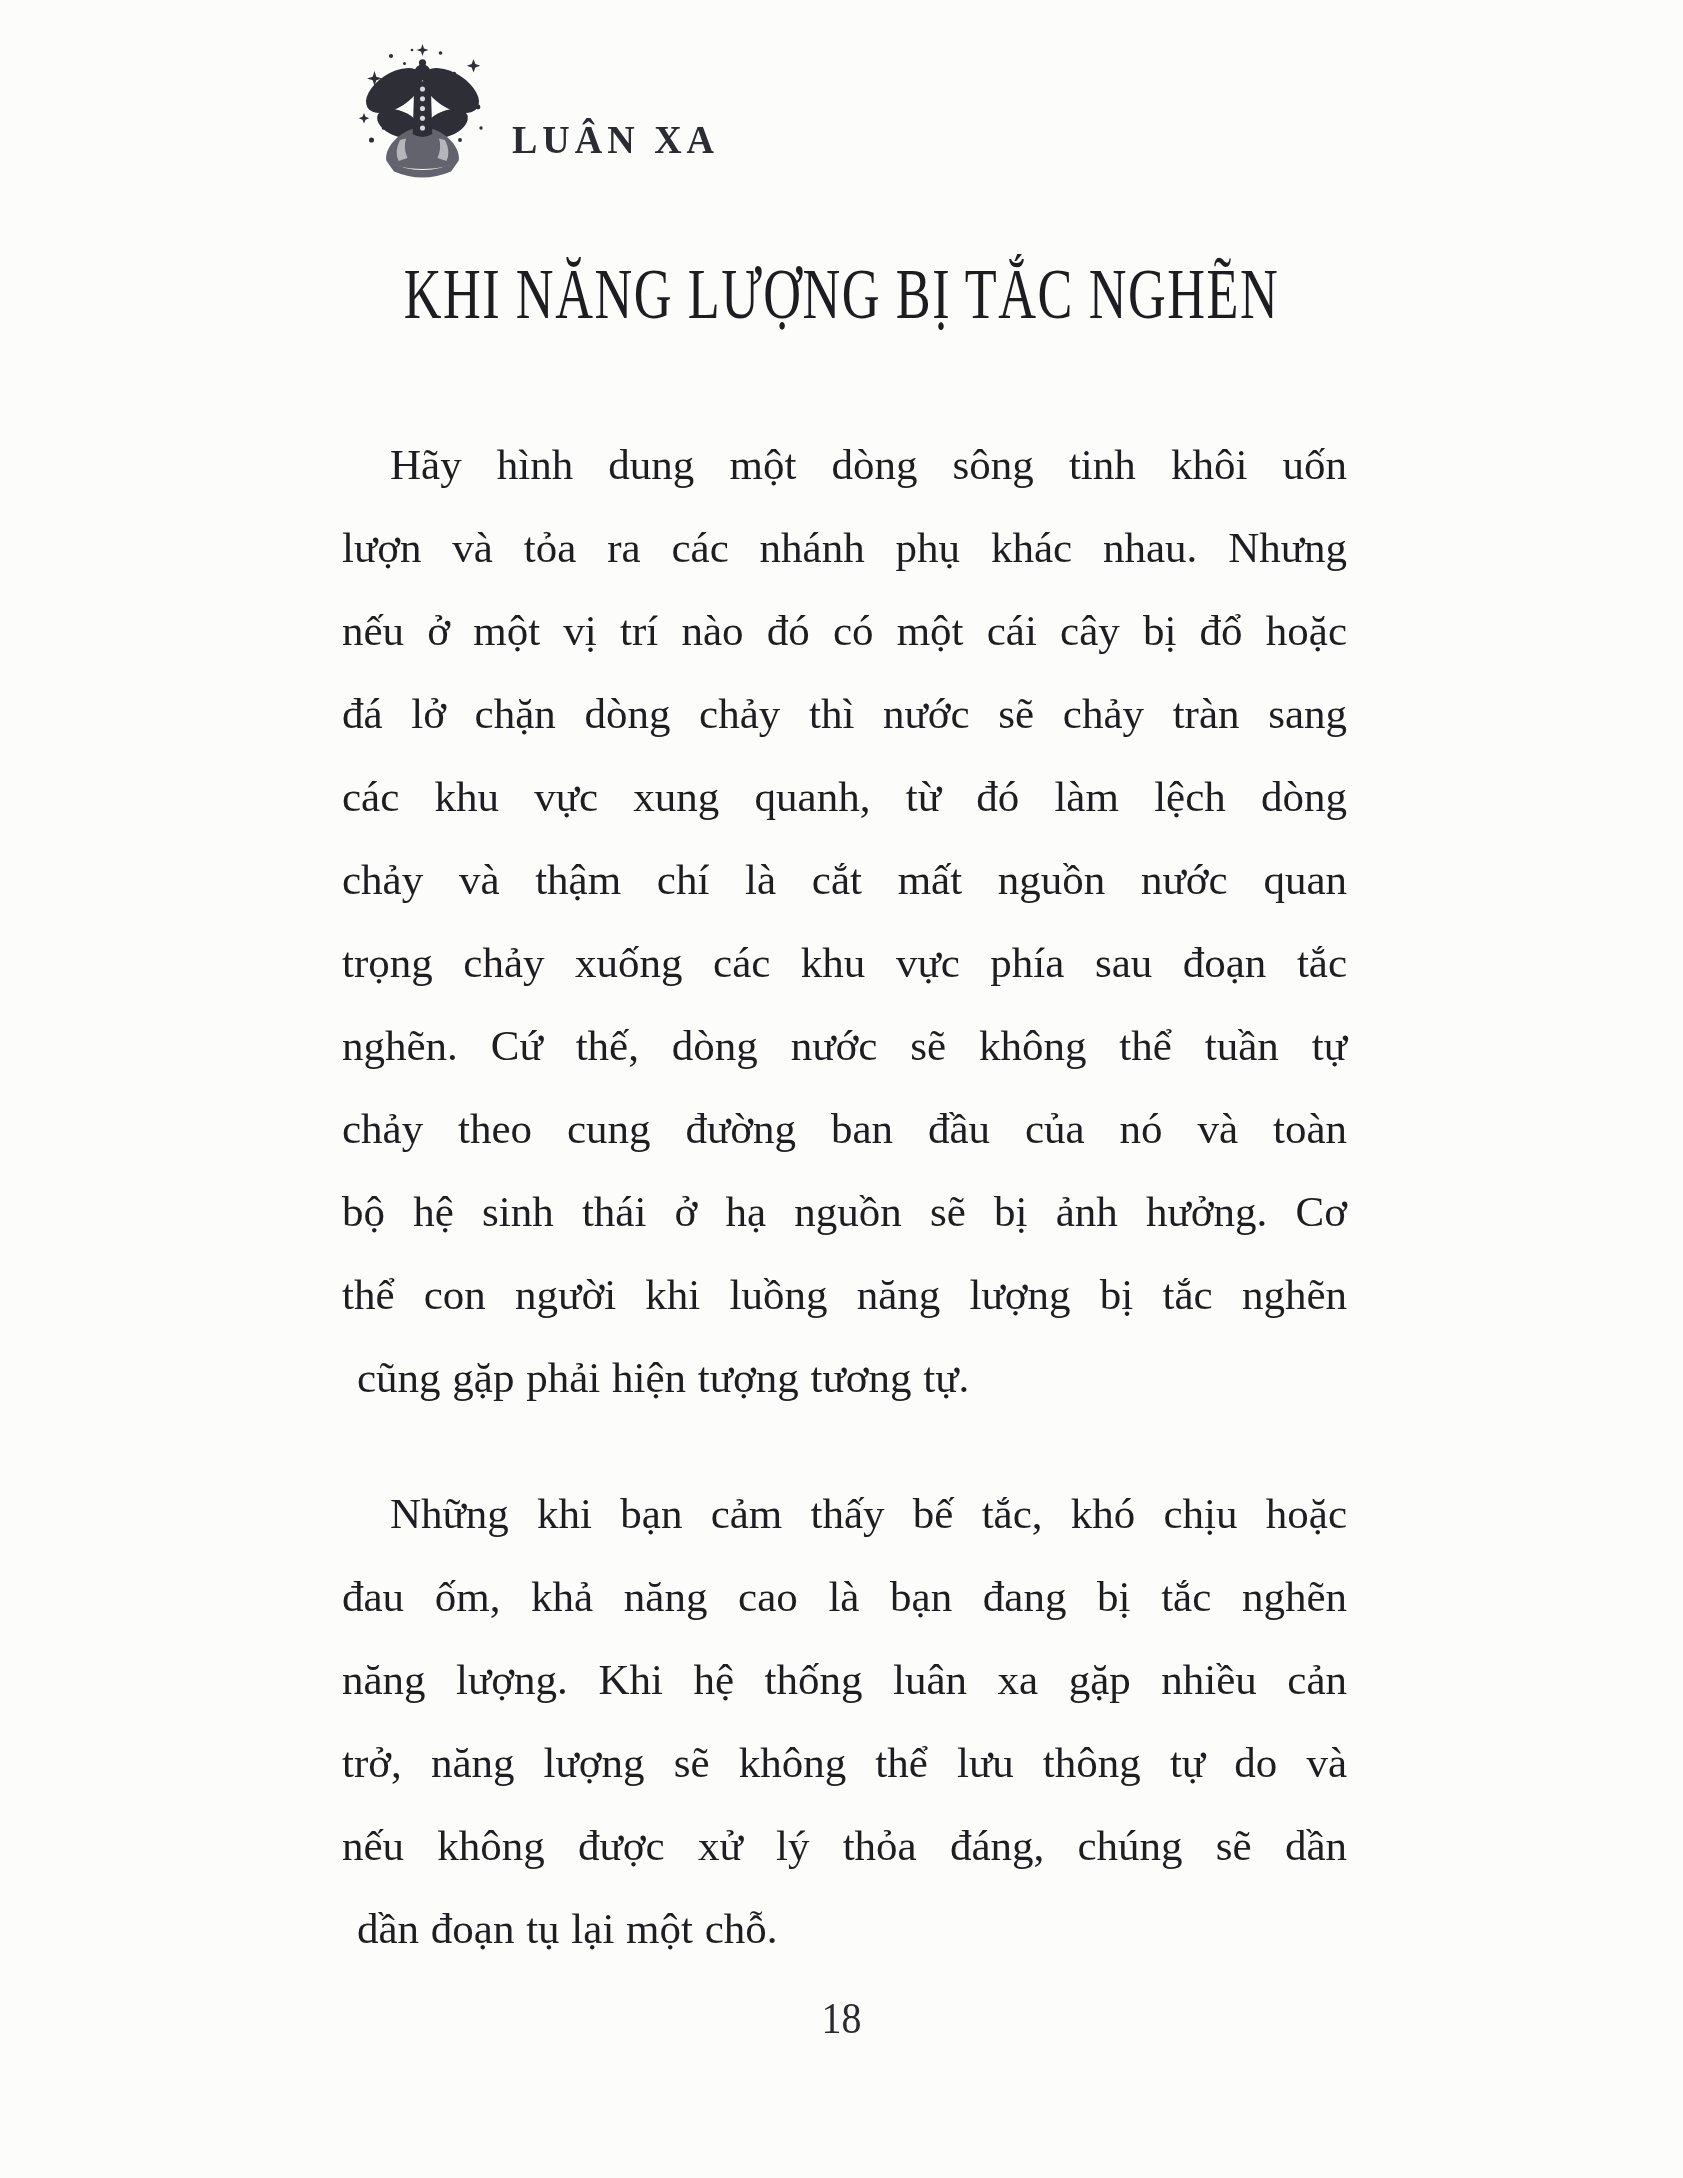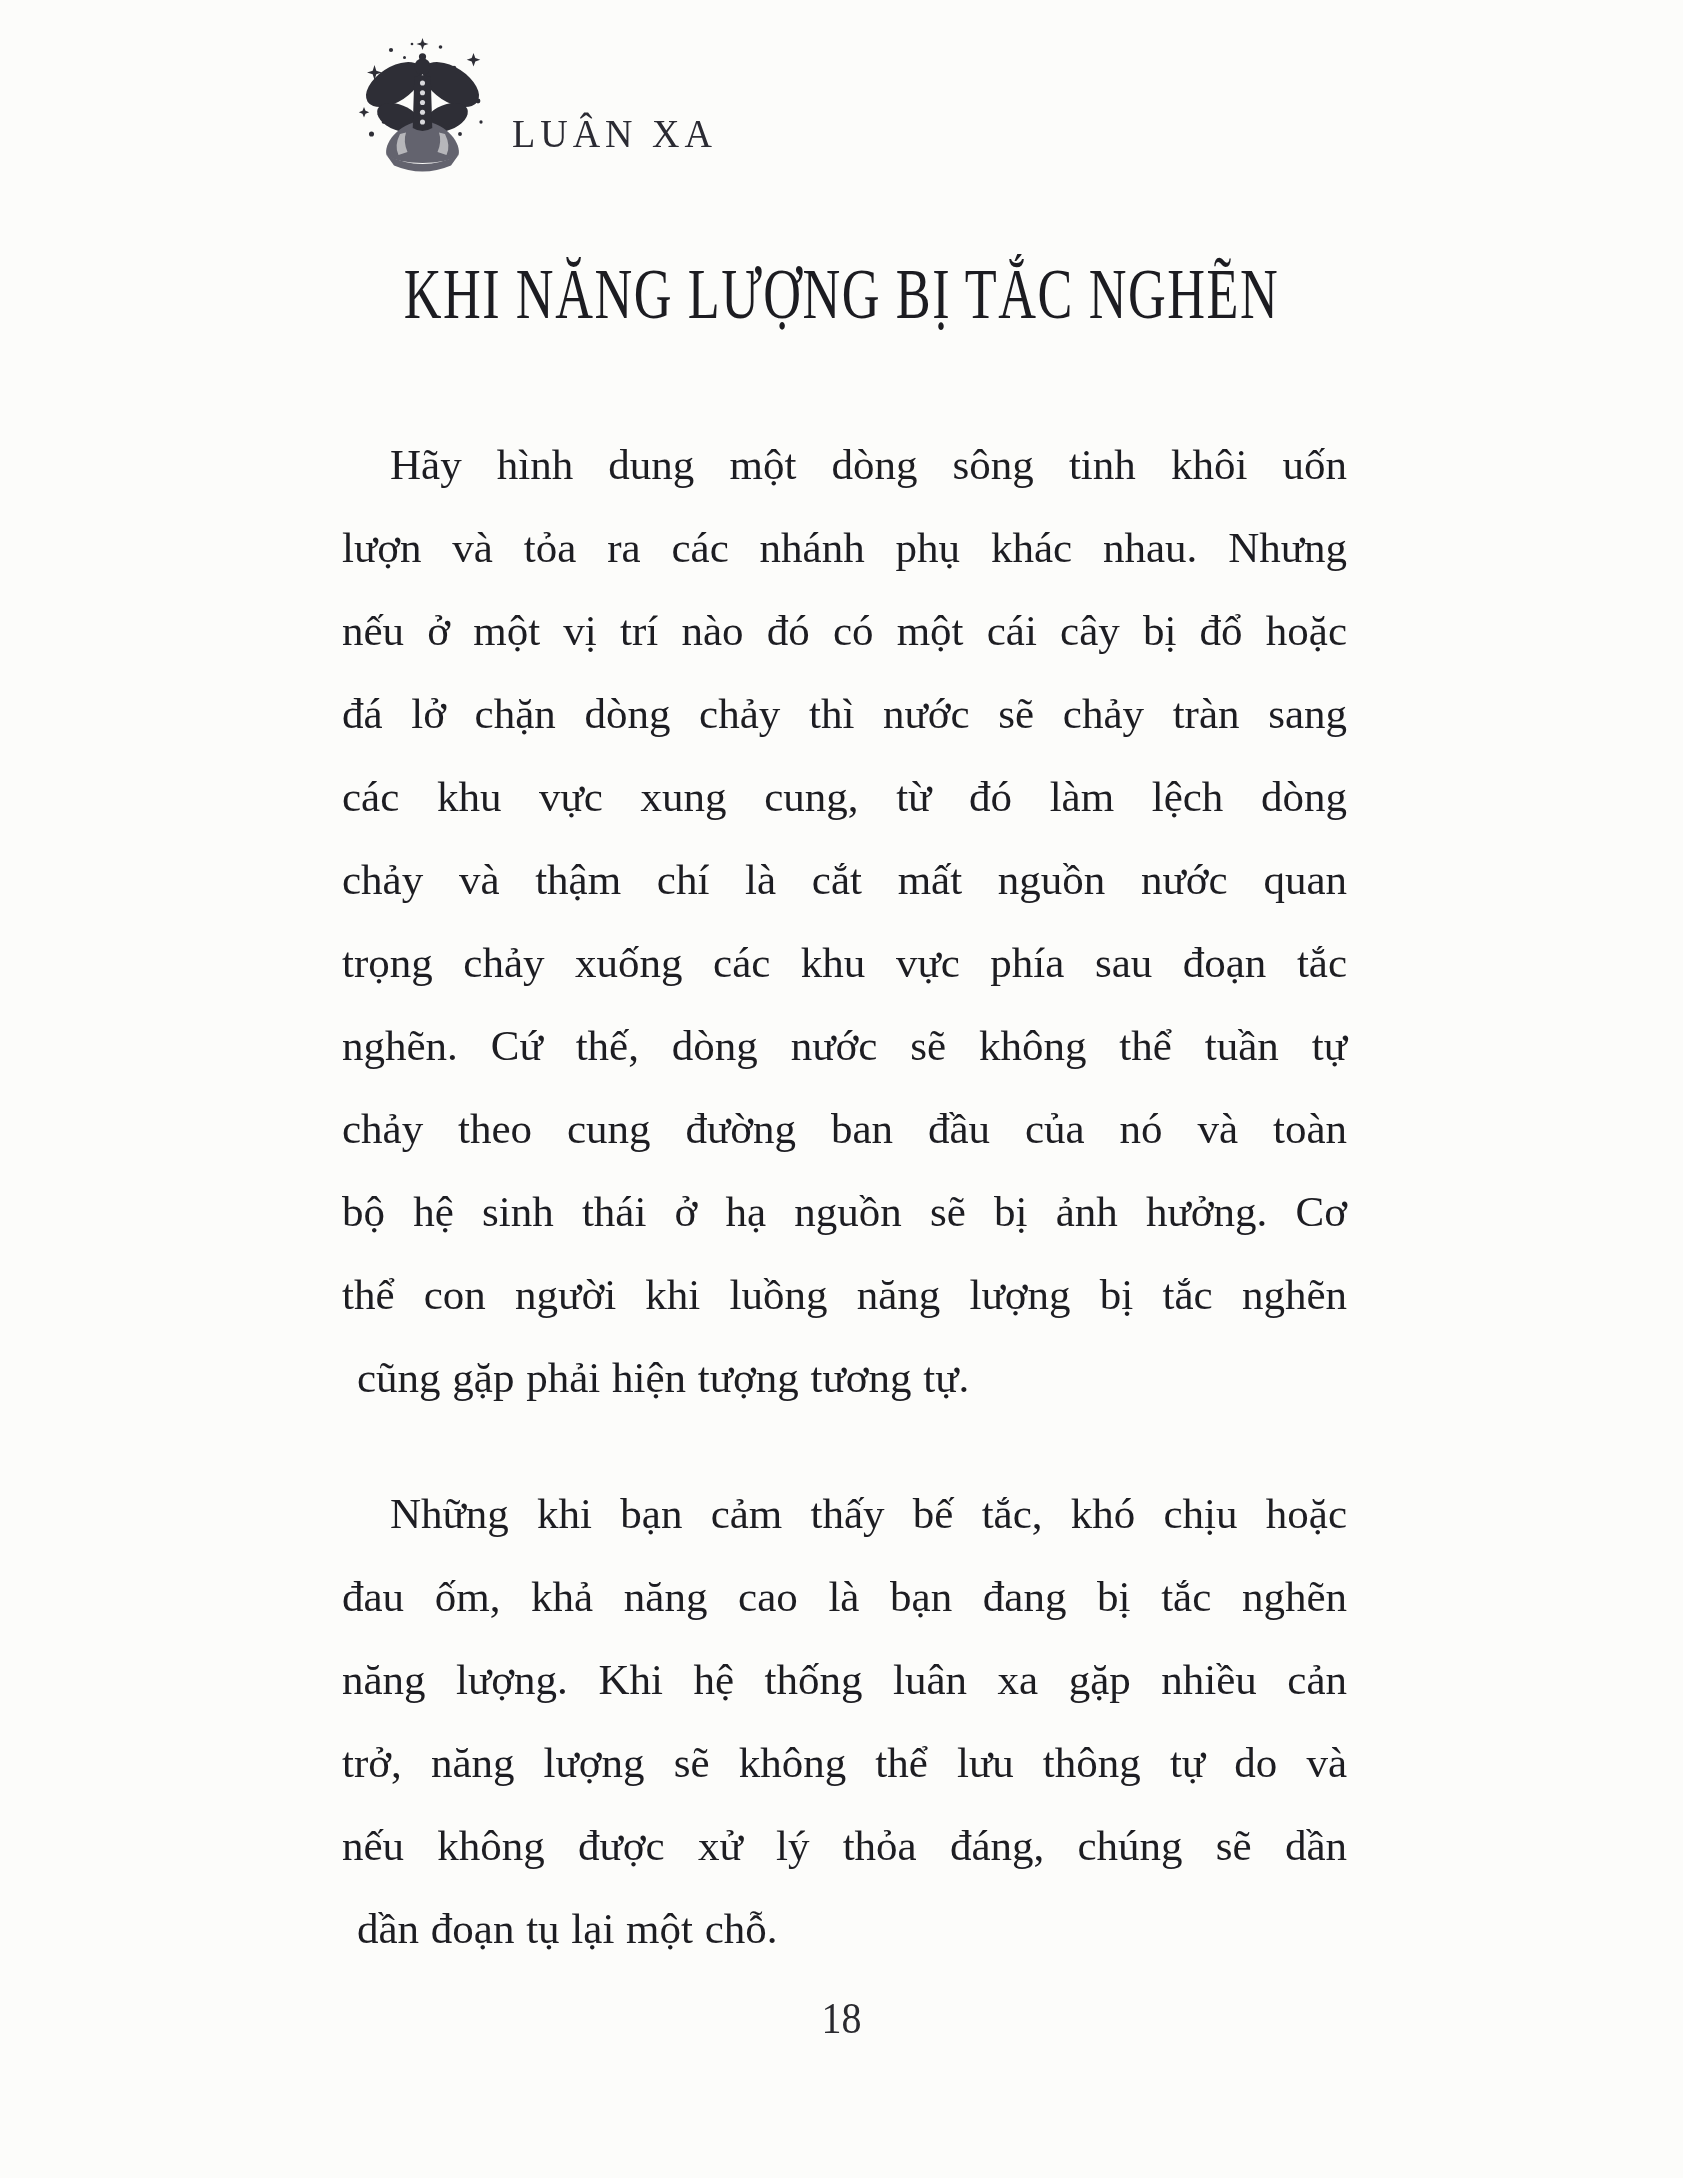--- a/index.html
+++ b/index.html
@@ -5,21 +5,21 @@
   html, body { margin: 0; padding: 0; }
   body {
     width: 1683px; height: 2178px;
     position: relative;
     background: #fcfcfa;
     font-family: "Liberation Serif", serif;
     color: #1d1d22;
     overflow: hidden;
   }
 
-  .header { position: absolute; left: 354px; top: 35px; width: 594px; height: 158px; }
+  .header { position: absolute; left: 354px; top: 41px; width: 594px; height: 158px; font-weight: bold; }
   .logo { position: absolute; left: 0; top: 0; width: 137px; height: 150px; }
   .brand {
     position: absolute; left: 158px; top: 75px;
     font-size: 38px; letter-spacing: 5px;
     color: #2b2b33;
     transform: scaleY(1.05);
     transform-origin: left top;
     white-space: nowrap;
   }
 
@@ -113,21 +113,21 @@
 </div>
 
 <div class="chapter-title">KHI NĂNG LƯỢNG BỊ TẮC NGHẼN</div>
 
 <div class="body-text">
   <div class="paragraph">
     <div class="line first">Hãy hình dung một dòng sông tinh khôi uốn</div>
     <div class="line">lượn và tỏa ra các nhánh phụ khác nhau. Nhưng</div>
     <div class="line">nếu ở một vị trí nào đó có một cái cây bị đổ hoặc</div>
     <div class="line">đá lở chặn dòng chảy thì nước sẽ chảy tràn sang</div>
-    <div class="line">các khu vực xung cung, từ đó làm lệch dòng</div>
+    <div class="line">các khu vực xung quanh, từ đó làm lệch dòng</div>
     <div class="line">chảy và thậm chí là cắt mất nguồn nước quan</div>
     <div class="line">trọng chảy xuống các khu vực phía sau đoạn tắc</div>
     <div class="line">nghẽn. Cứ thế, dòng nước sẽ không thể tuần tự</div>
     <div class="line">chảy theo cung đường ban đầu của nó và toàn</div>
     <div class="line">bộ hệ sinh thái ở hạ nguồn sẽ bị ảnh hưởng. Cơ</div>
     <div class="line">thể con người khi luồng năng lượng bị tắc nghẽn</div>
     <div class="line last">cũng gặp phải hiện tượng tương tự.</div>
   </div>
   <div class="paragraph">
     <div class="line first">Những khi bạn cảm thấy bế tắc, khó chịu hoặc</div>

